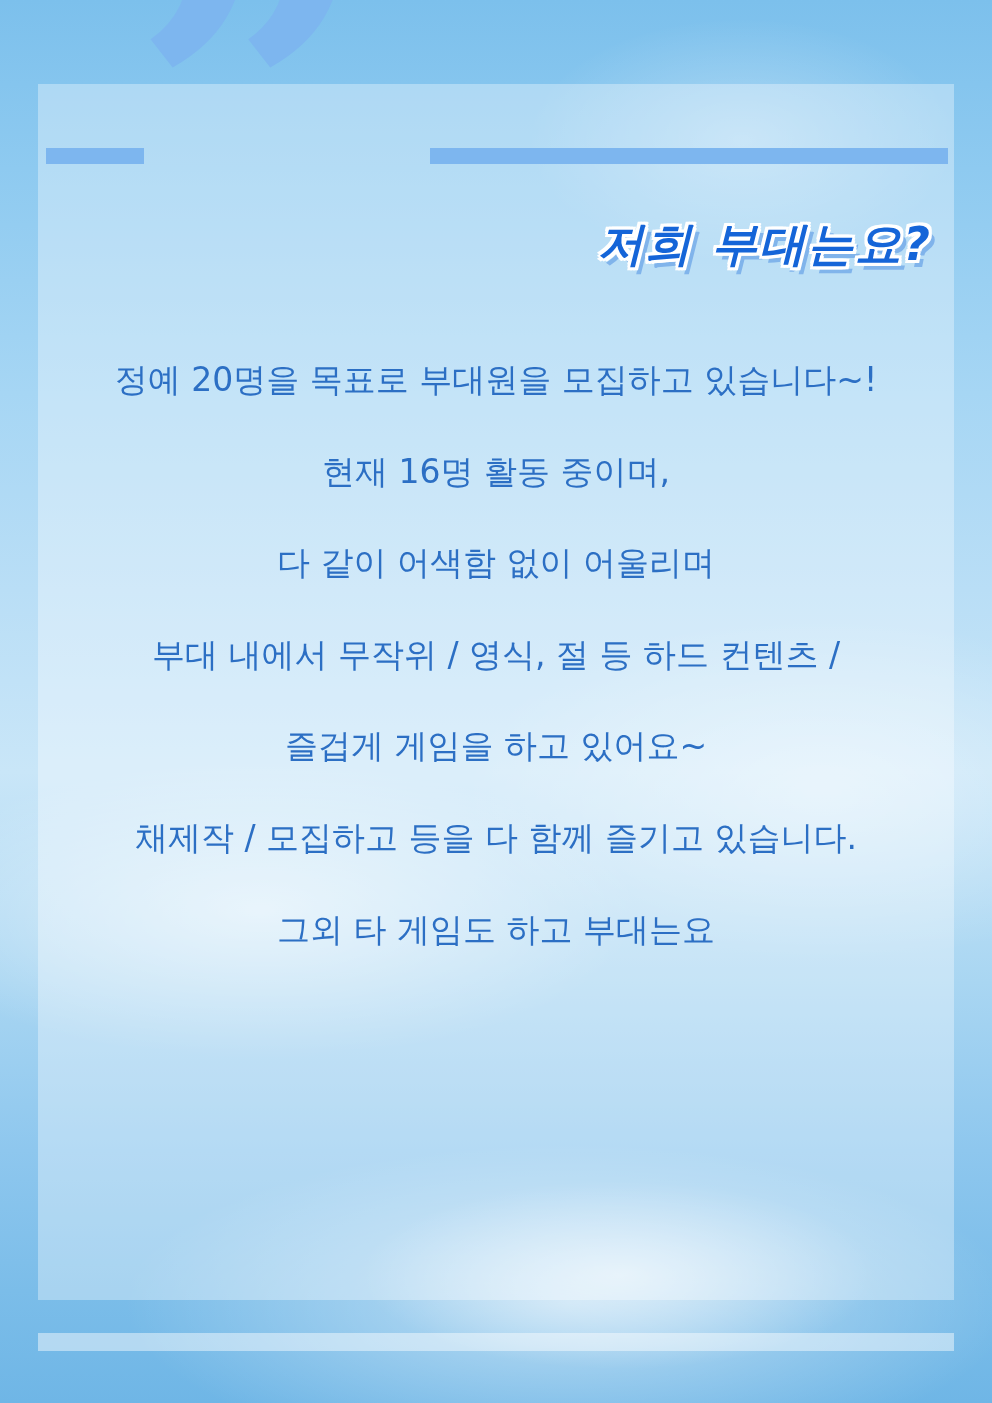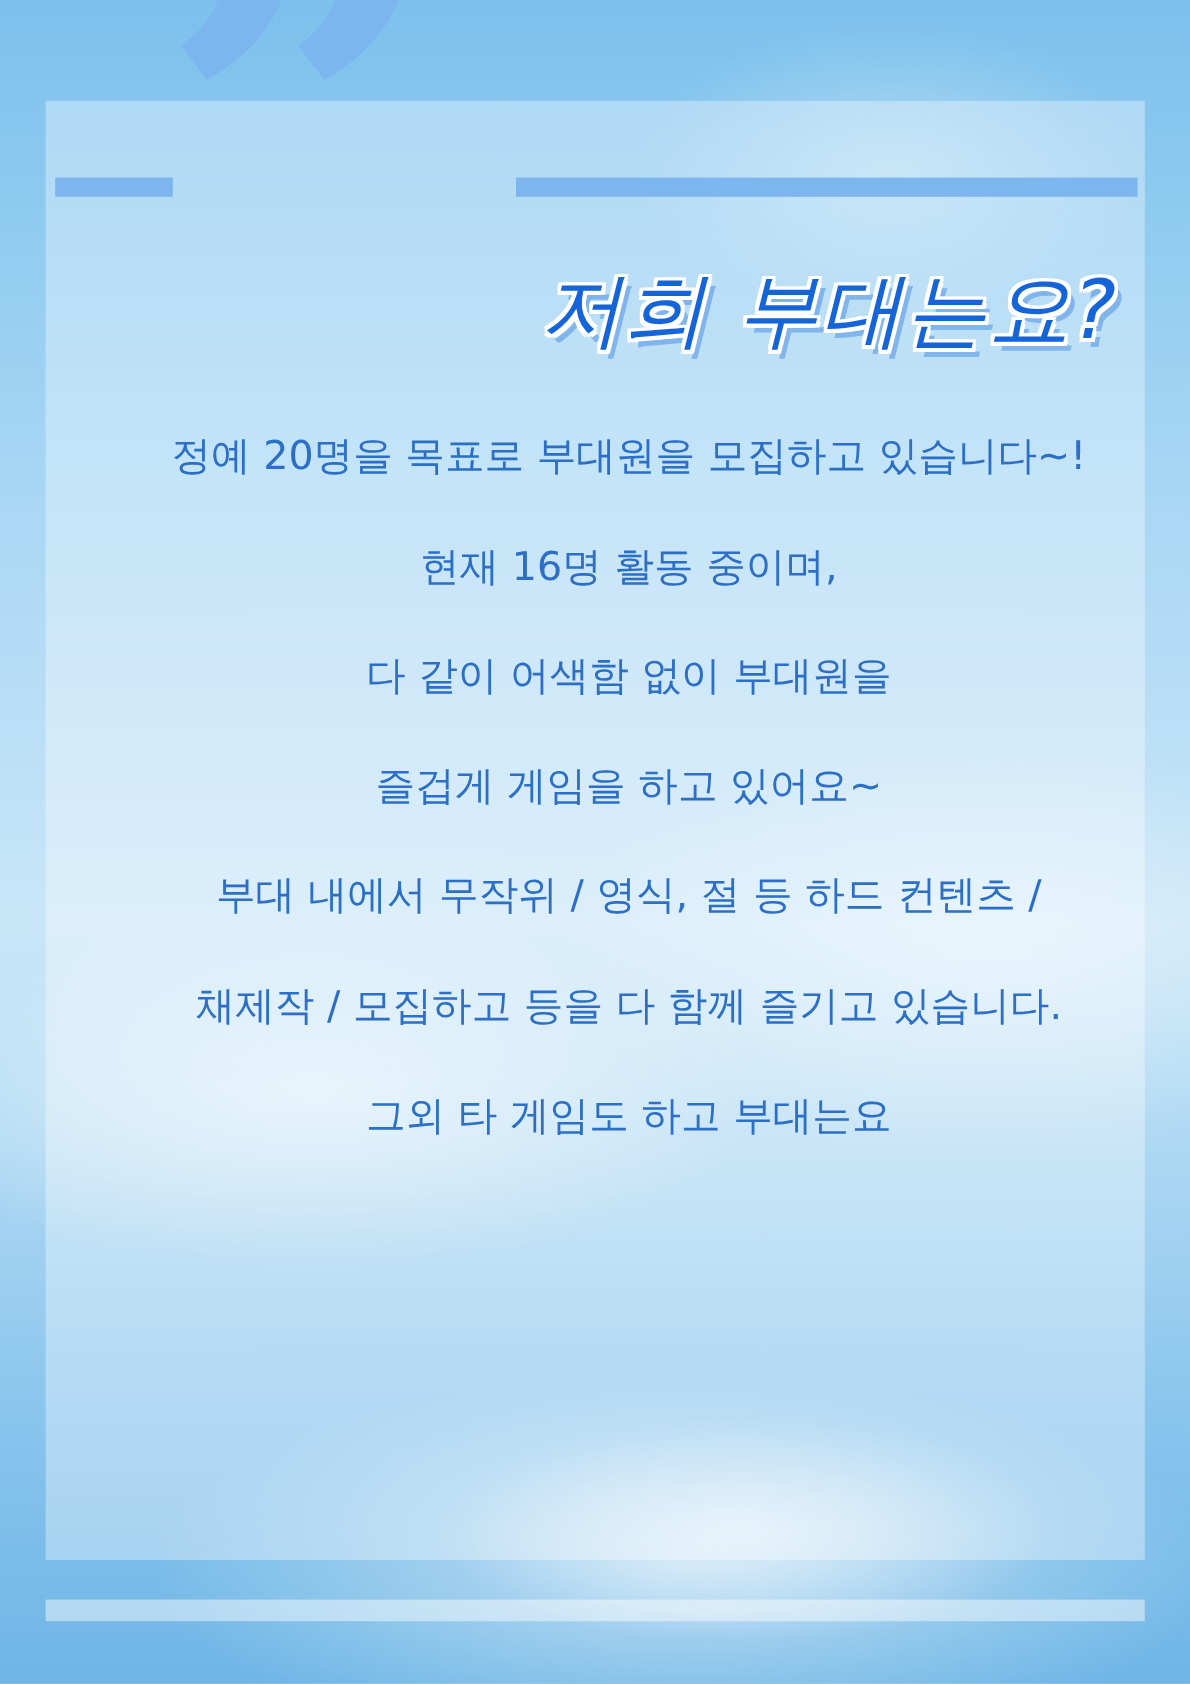--- a/index.html
+++ b/index.html
@@ -132,22 +132,22 @@
     height: 16px;
     background: #7db6ef;
   }
 
   
   .title {
     position: absolute;
     right: 60px;
     top: 214px;
     font-family: "DejaVu Sans", sans-serif;
-    font-size: 68px;
-    font-weight: 400;
+    font-size: 46px;
+    font-weight: 700;
     font-style: italic;
     letter-spacing: 2px;
     color: #1565d8;
     text-shadow:
       -3px 0 0 #ffffff,
       3px 0 0 #ffffff,
       0 -3px 0 #ffffff,
       0 3px 0 #ffffff,
       -3px -3px 0 #ffffff,
       3px -3px 0 #ffffff,
@@ -157,21 +157,20 @@
     white-space: nowrap;
   }
 
   
   .body-copy {
     position: absolute;
     left: 38px;
     top: 360px;
     width: 916px;
     text-align: center;
-    padding-left: 28px;
   }
   .body-copy p {
     margin: 0 0 52px 0;
     font-family: "DejaVu Sans", sans-serif;
     font-size: 33px;
     font-weight: 400;
     line-height: 1.2;
     color: #2c6fc4;
     white-space: nowrap;
   }
@@ -197,22 +196,22 @@
       <span>”</span>
     </div>
     <div class="rule-left"></div>
     <div class="rule-right"></div>
     <div class="title">저희 부대는요?</div>
   </div>
 
   <div class="body-copy">
     <p>정예 20명을 목표로 부대원을 모집하고 있습니다~!</p>
     <p>현재 16명 활동 중이며,</p>
-    <p>다 같이 어색함 없이 부대원을</p>
+    <p>다 같이 어색함 없이 어울리며</p>
+    <p>부대 내에서 무작위 / 영식, 절 등 하드 컨텐츠 /</p>
     <p>즐겁게 게임을 하고 있어요~</p>
-    <p>부대 내에서 무작위 / 영식, 절 등 하드 컨텐츠 /</p>
     <p>채제작 / 모집하고 등을 다 함께 즐기고 있습니다.</p>
     <p>그외 타 게임도 하고 부대는요</p>
   </div>
 
   <div class="bottom-bar"></div>
 
 </div>
 
 </body></html>

